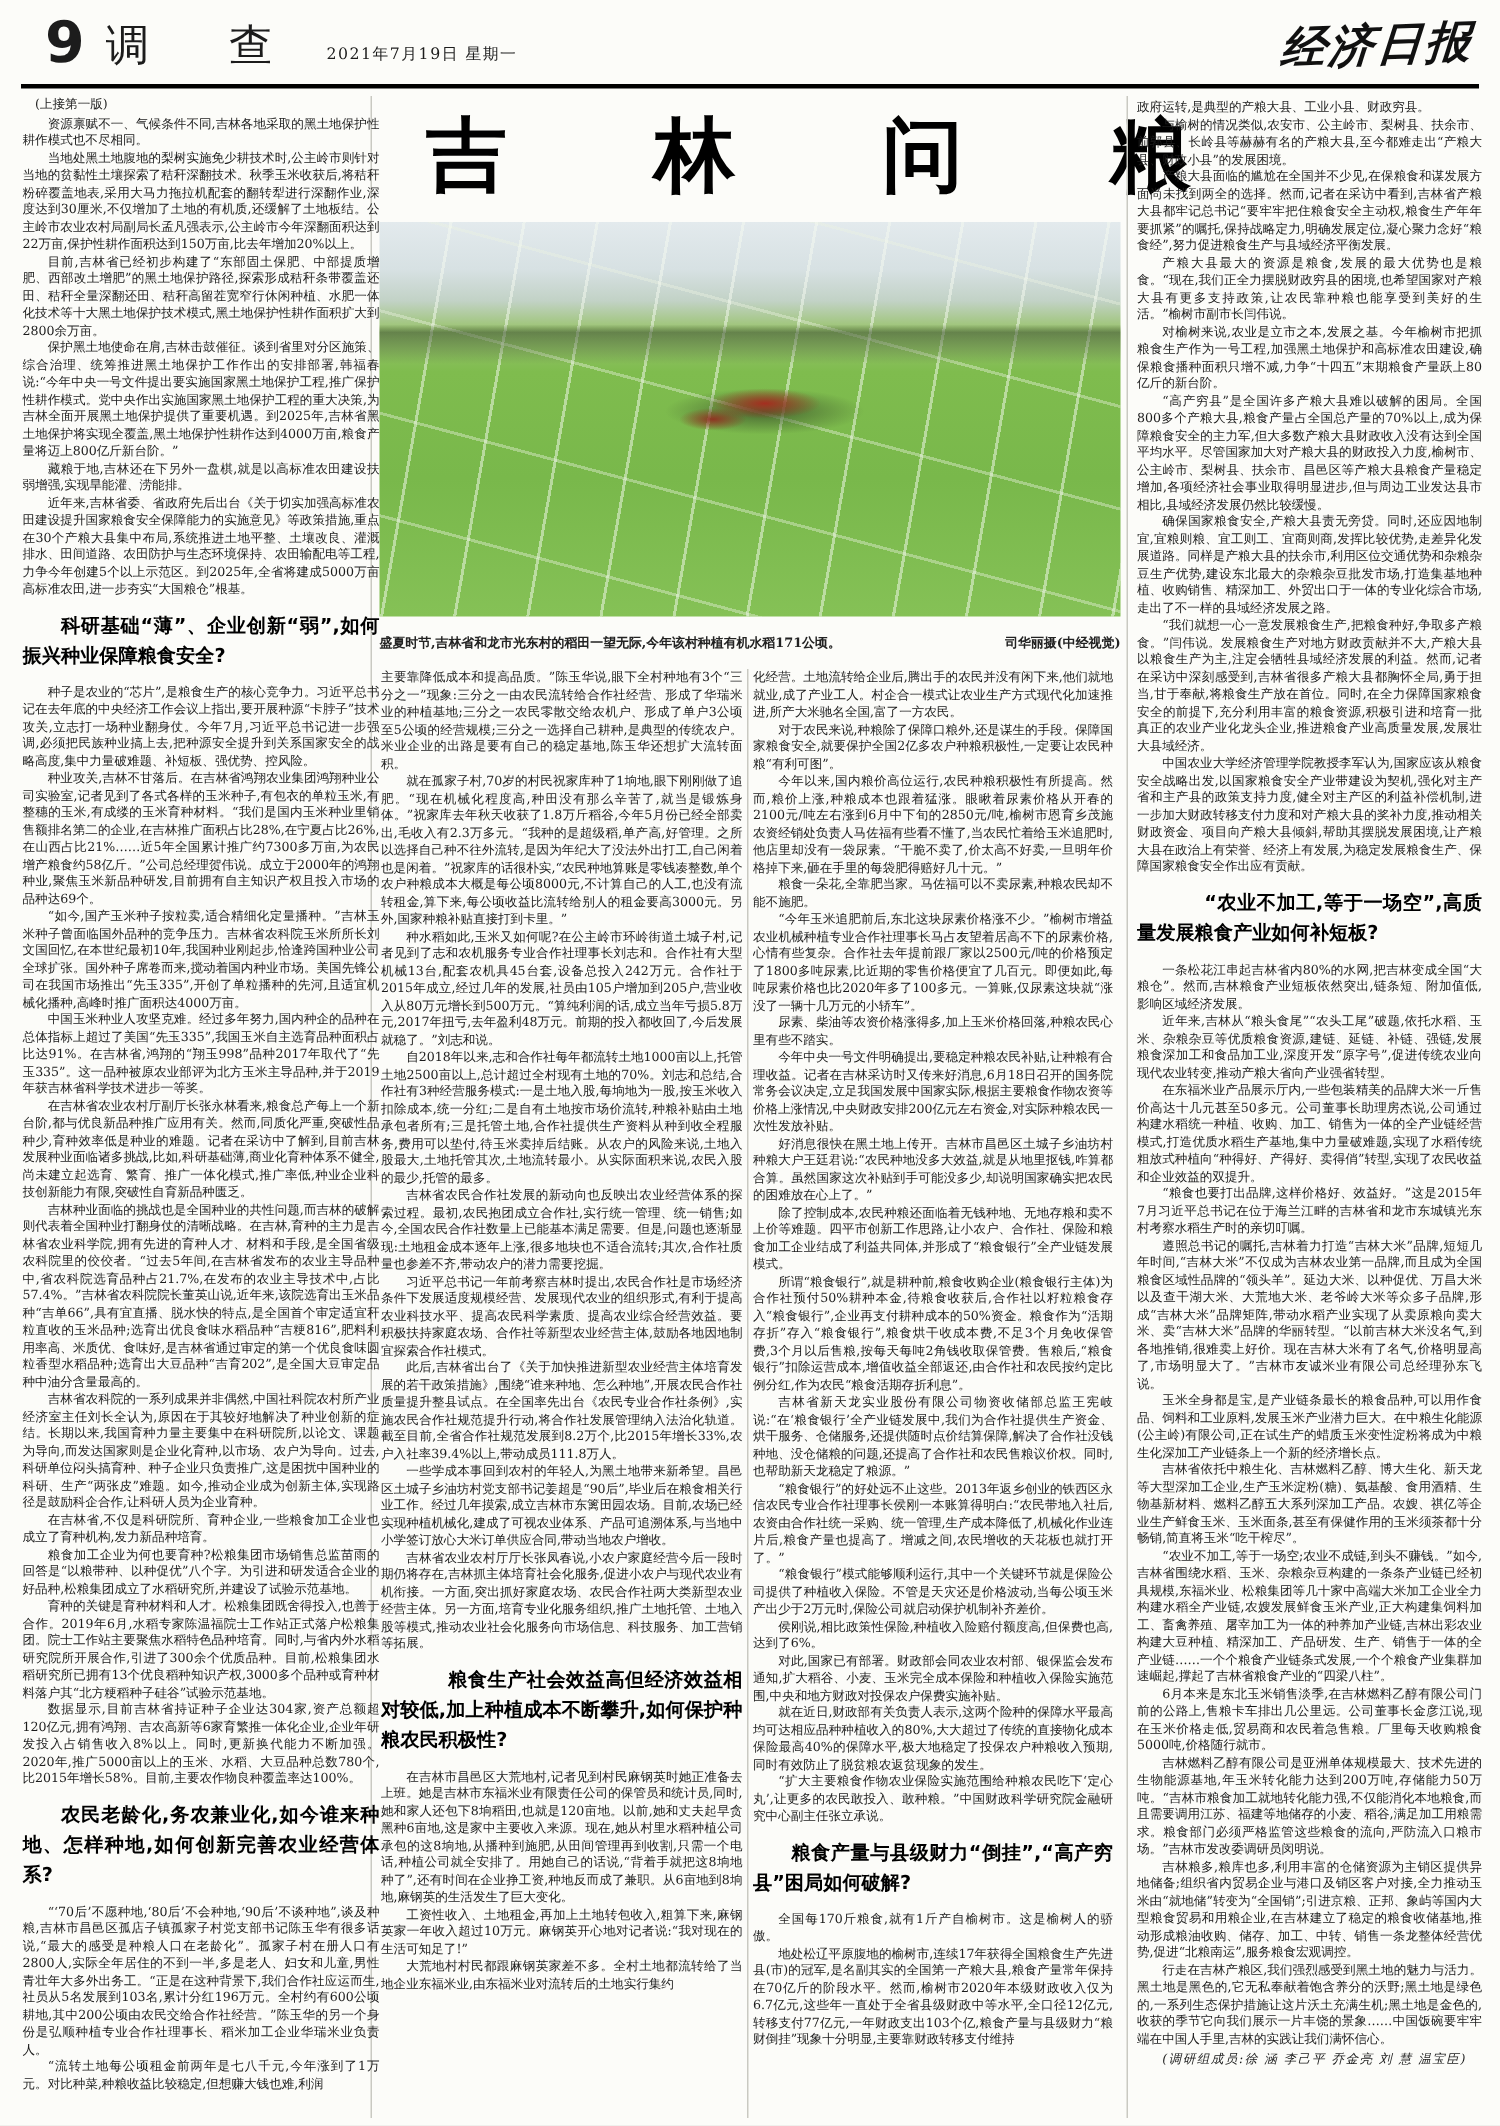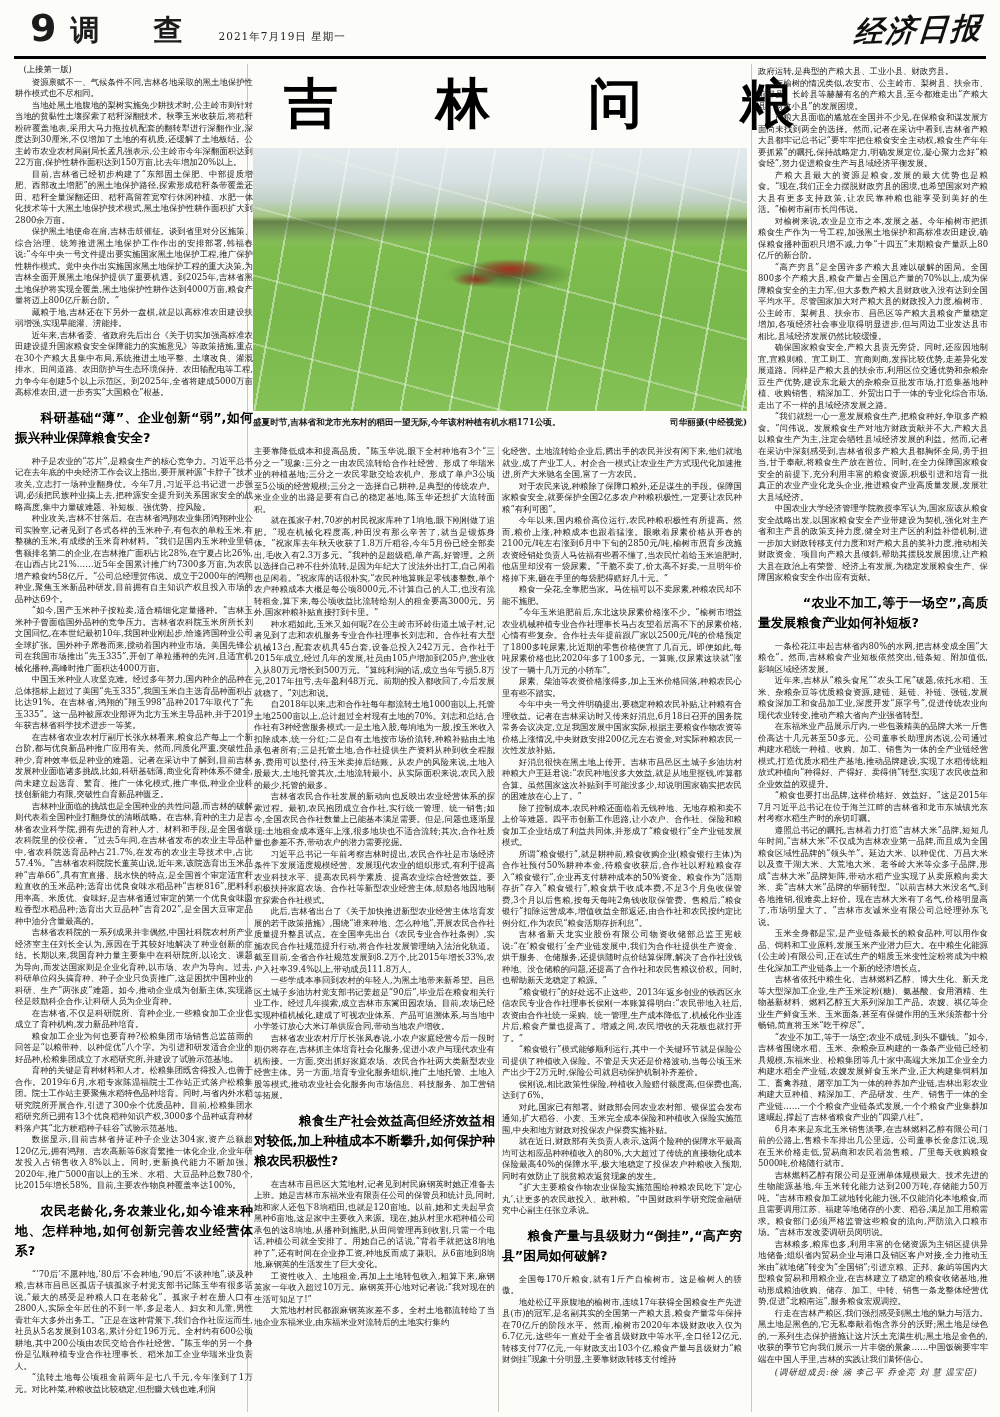--- a/index.html
+++ b/index.html
@@ -5,21 +5,21 @@
   html,body{margin:0;padding:0;background:#e8e8e4;}
   .page{
     position:relative; width:1000px; height:1417px; margin:0 auto;
     background:#fcfcf9; color:#1c1c1c; overflow:hidden;
     font-family:"DejaVu Serif","Liberation Serif",serif;
   }
   
   .hdr{position:absolute;left:0;top:0;width:1000px;height:57px;}
   .hdr-left{position:absolute;left:30px;top:8px;display:flex;align-items:flex-end;gap:14px;}
   .pageno{font-family:"DejaVu Sans","Liberation Sans",sans-serif;font-weight:bold;font-size:38px;line-height:40px;}
-  .secttl{font-family:"DejaVu Sans","Liberation Sans",sans-serif;font-weight:bold;font-size:29px;line-height:36px;letter-spacing:22px;}
+  .secttl{font-family:"DejaVu Sans","Liberation Sans",sans-serif;font-weight:normal;font-size:29px;line-height:36px;letter-spacing:22px;}
   .dateline{font-size:10.5px;line-height:14px;padding-bottom:5px;letter-spacing:1px;}
   .masthead{
     position:absolute;right:18px;top:10px;font-size:30px;font-weight:bold;font-style:italic;
     font-family:"DejaVu Serif","Liberation Serif",serif;transform:skewX(-6deg) rotate(-2deg);letter-spacing:2px;color:#111;
   }
   .hdr-rule{position:absolute;left:14px;top:56px;width:972px;height:3px;background:#000;}
   
   .col{position:absolute;overflow:hidden;font-size:8.4px;line-height:11.5px;text-align:justify;}
   .col-left {left:15px;  top:64px;  width:238px; height:1348px;}
   .col-mida {left:254px; top:446px; width:241px; height:966px;}
@@ -49,21 +49,21 @@
       radial-gradient(ellipse 52px 14px at 52% 46%, rgba(168,42,30,.95), rgba(168,42,30,0) 72%),
       radial-gradient(ellipse 30px 10px at 45% 50%, rgba(150,35,28,.85), rgba(150,35,28,0) 75%),
       radial-gradient(ellipse 95px 22px at 52% 48%, rgba(62,86,44,.85), rgba(62,86,44,0) 70%),
       linear-gradient(to bottom, rgba(0,0,0,0) 26%, rgba(58,78,46,.55) 28%, rgba(77,99,60,.35) 32%, rgba(0,0,0,0) 36%),
       repeating-linear-gradient(100deg, rgba(255,255,255,0) 0 46px, rgba(245,250,240,.5) 46px 48px),
       repeating-linear-gradient(15deg, rgba(255,255,255,0) 0 64px, rgba(235,242,225,.4) 64px 66px),
       linear-gradient(to bottom,#e3eaed 0%,#d7e1e3 12%,#c2d2c6 20%,#9cc473 27%,#7fbc4e 38%,#79b84b 65%,#85c156 100%);
   }
   .cap{
     position:absolute;left:253px;top:416px;width:494px;height:26px;
-    font-size:8.6px;line-height:12px;display:flex;justify-content:space-between;align-items:flex-start;
+    font-size:8.6px;line-height:12px;display:flex;justify-content:space-between;align-items:center;
     font-weight:bold;color:#222;gap:28px;
   }
   .cap .credit{white-space:nowrap;padding-left:12px;}
   
   .vrule{position:absolute;width:1px;background:#c9c9c2;}
   .vr1{left:247px;top:64px;height:1348px;}
   .vr2{left:498px;top:446px;height:966px;}
   .vr3{left:751px;top:64px;height:1348px;}
 </style>
 </head>
@@ -163,21 +163,21 @@
       <div class="p">产粮大县面临的尴尬在全国并不少见,在保粮食和谋发展方面尚未找到两全的选择。然而,记者在采访中看到,吉林省产粮大县都牢记总书记“要牢牢把住粮食安全主动权,粮食生产年年要抓紧”的嘱托,保持战略定力,明确发展定位,凝心聚力念好“粮食经”,努力促进粮食生产与县域经济平衡发展。</div>
       <div class="p">产粮大县最大的资源是粮食,发展的最大优势也是粮食。“现在,我们正全力摆脱财政穷县的困境,也希望国家对产粮大县有更多支持政策,让农民靠种粮也能享受到美好的生活。”榆树市副市长闫伟说。</div>
       <div class="p">对榆树来说,农业是立市之本,发展之基。今年榆树市把抓粮食生产作为一号工程,加强黑土地保护和高标准农田建设,确保粮食播种面积只增不减,力争“十四五”末期粮食产量跃上80亿斤的新台阶。</div>
       <div class="p">“高产穷县”是全国许多产粮大县难以破解的困局。全国800多个产粮大县,粮食产量占全国总产量的70%以上,成为保障粮食安全的主力军,但大多数产粮大县财政收入没有达到全国平均水平。尽管国家加大对产粮大县的财政投入力度,榆树市、公主岭市、梨树县、扶余市、昌邑区等产粮大县粮食产量稳定增加,各项经济社会事业取得明显进步,但与周边工业发达县市相比,县域经济发展仍然比较缓慢。</div>
       <div class="p">确保国家粮食安全,产粮大县责无旁贷。同时,还应因地制宜,宜粮则粮、宜工则工、宜商则商,发挥比较优势,走差异化发展道路。同样是产粮大县的扶余市,利用区位交通优势和杂粮杂豆生产优势,建设东北最大的杂粮杂豆批发市场,打造集基地种植、收购销售、精深加工、外贸出口于一体的专业化综合市场,走出了不一样的县域经济发展之路。</div>
       <div class="p">“我们就想一心一意发展粮食生产,把粮食种好,争取多产粮食。”闫伟说。发展粮食生产对地方财政贡献并不大,产粮大县以粮食生产为主,注定会牺牲县域经济发展的利益。然而,记者在采访中深刻感受到,吉林省很多产粮大县都胸怀全局,勇于担当,甘于奉献,将粮食生产放在首位。同时,在全力保障国家粮食安全的前提下,充分利用丰富的粮食资源,积极引进和培育一批真正的农业产业化龙头企业,推进粮食产业高质量发展,发展壮大县域经济。</div>
       <div class="p">中国农业大学经济管理学院教授李军认为,国家应该从粮食安全战略出发,以国家粮食安全产业带建设为契机,强化对主产省和主产县的政策支持力度,健全对主产区的利益补偿机制,进一步加大财政转移支付力度和对产粮大县的奖补力度,推动相关财政资金、项目向产粮大县倾斜,帮助其摆脱发展困境,让产粮大县在政治上有荣誉、经济上有发展,为稳定发展粮食生产、保障国家粮食安全作出应有贡献。</div>
       <div class="h deep">“农业不加工,等于一场空”,高质量发展粮食产业如何补短板?</div>
       <div class="p">一条松花江串起吉林省内80%的水网,把吉林变成全国“大粮仓”。然而,吉林粮食产业短板依然突出,链条短、附加值低,影响区域经济发展。</div>
       <div class="p">近年来,吉林从“粮头食尾”“农头工尾”破题,依托水稻、玉米、杂粮杂豆等优质粮食资源,建链、延链、补链、强链,发展粮食深加工和食品加工业,深度开发“原字号”,促进传统农业向现代农业转变,推动产粮大省向产业强省转型。</div>
-      <div class="p">在东福米业产品展示厅内,一些包装精美的品牌大米一斤售价高达十几元甚至50多元。公司董事长助理房杰说,公司通过构建水稻统一种植、收购、加工、销售为一体的全产业链经营模式,打造优质水稻生产基地,推动品牌建设,实现了水稻传统粗放式种植向“种得好、产得好、卖得俏”转型,实现了农民收益和企业效益的双提升。</div>
+      <div class="p">在东福米业产品展示厅内,一些包装精美的品牌大米一斤售价高达十几元甚至50多元。公司董事长助理房杰说,公司通过构建水稻统一种植、收购、加工、销售为一体的全产业链经营模式,打造优质水稻生产基地,集中力量破难题,实现了水稻传统粗放式种植向“种得好、产得好、卖得俏”转型,实现了农民收益和企业效益的双提升。</div>
       <div class="p">“粮食也要打出品牌,这样价格好、效益好。”这是2015年7月习近平总书记在位于海兰江畔的吉林省和龙市东城镇光东村考察水稻生产时的亲切叮嘱。</div>
       <div class="p">遵照总书记的嘱托,吉林着力打造“吉林大米”品牌,短短几年时间,“吉林大米”不仅成为吉林农业第一品牌,而且成为全国粮食区域性品牌的“领头羊”。延边大米、以种促优、万昌大米以及查干湖大米、大荒地大米、老爷岭大米等众多子品牌,形成“吉林大米”品牌矩阵,带动水稻产业实现了从卖原粮向卖大米、卖“吉林大米”品牌的华丽转型。“以前吉林大米没名气,到各地推销,很难卖上好价。现在吉林大米有了名气,价格明显高了,市场明显大了。”吉林市友诚米业有限公司总经理孙东飞说。</div>
       <div class="p">玉米全身都是宝,是产业链条最长的粮食品种,可以用作食品、饲料和工业原料,发展玉米产业潜力巨大。在中粮生化能源(公主岭)有限公司,正在试生产的蜡质玉米变性淀粉将成为中粮生化深加工产业链条上一个新的经济增长点。</div>
       <div class="p">吉林省依托中粮生化、吉林燃料乙醇、博大生化、新天龙等大型深加工企业,生产玉米淀粉(糖)、氨基酸、食用酒精、生物基新材料、燃料乙醇五大系列深加工产品。农嫂、祺亿等企业生产鲜食玉米、玉米面条,甚至有保健作用的玉米须茶都十分畅销,简直将玉米“吃干榨尽”。</div>
       <div class="p">“农业不加工,等于一场空;农业不成链,到头不赚钱。”如今,吉林省围绕水稻、玉米、杂粮杂豆构建的一条条产业链已经初具规模,东福米业、松粮集团等几十家中高端大米加工企业全力构建水稻全产业链,农嫂发展鲜食玉米产业,正大构建集饲料加工、畜禽养殖、屠宰加工为一体的种养加产业链,吉林出彩农业构建大豆种植、精深加工、产品研发、生产、销售于一体的全产业链……一个个粮食产业链条式发展,一个个粮食产业集群加速崛起,撑起了吉林省粮食产业的“四梁八柱”。</div>
       <div class="p">6月本来是东北玉米销售淡季,在吉林燃料乙醇有限公司门前的公路上,售粮卡车排出几公里远。公司董事长金彦江说,现在玉米价格走低,贸易商和农民着急售粮。厂里每天收购粮食5000吨,价格随行就市。</div>
       <div class="p">吉林燃料乙醇有限公司是亚洲单体规模最大、技术先进的生物能源基地,年玉米转化能力达到200万吨,存储能力50万吨。“吉林市粮食加工就地转化能力强,不仅能消化本地粮食,而且需要调用江苏、福建等地储存的小麦、稻谷,满足加工用粮需求。粮食部门必须严格监管这些粮食的流向,严防流入口粮市场。”吉林市发改委调研员闵明说。</div>
       <div class="p">吉林粮多,粮库也多,利用丰富的仓储资源为主销区提供异地储备;组织省内贸易企业与港口及销区客户对接,全力推动玉米由“就地储”转变为“全国销”;引进京粮、正邦、象屿等国内大型粮食贸易和用粮企业,在吉林建立了稳定的粮食收储基地,推动形成粮油收购、储存、加工、中转、销售一条龙整体经营优势,促进“北粮南运”,服务粮食宏观调控。</div>
       <div class="p">行走在吉林产粮区,我们强烈感受到黑土地的魅力与活力。黑土地是黑色的,它无私奉献着饱含养分的沃野;黑土地是绿色的,一系列生态保护措施让这片沃土充满生机;黑土地是金色的,收获的季节它向我们展示一片丰饶的景象……中国饭碗要牢牢端在中国人手里,吉林的实践让我们满怀信心。</div>
       <div class="sig">(调研组成员:徐 涵 李己平 乔金亮 刘 慧 温宝臣)</div>

